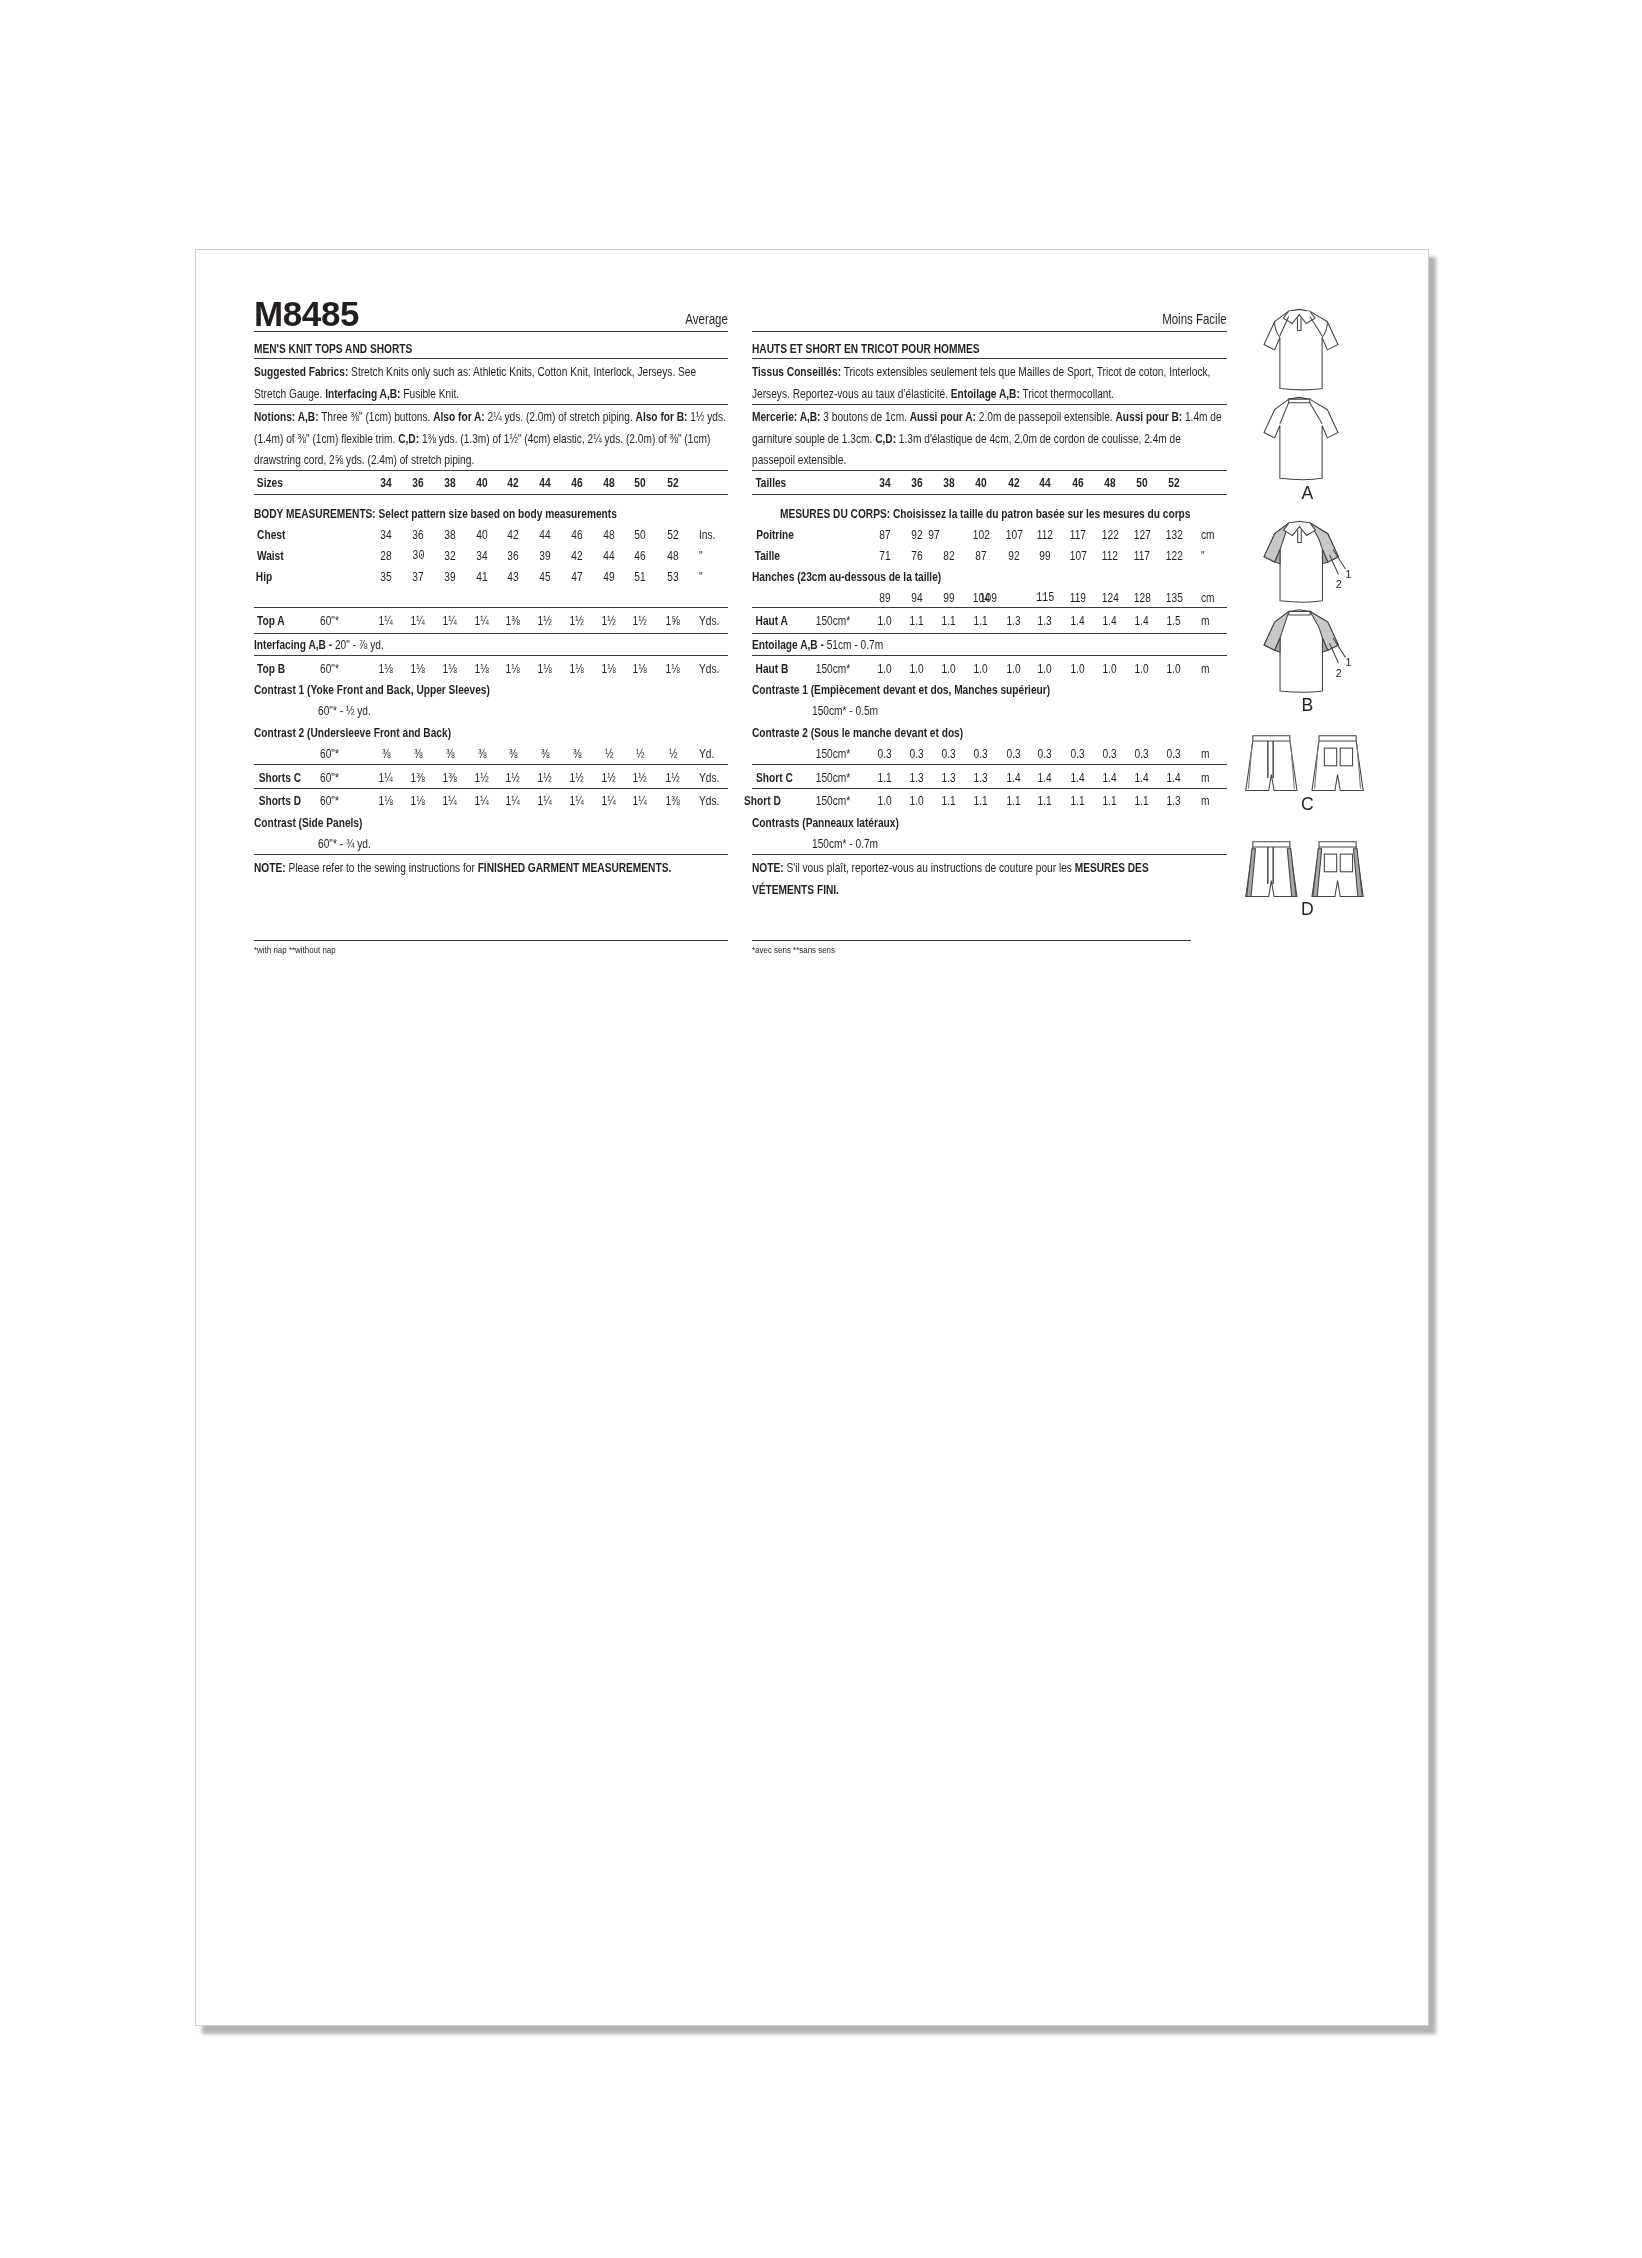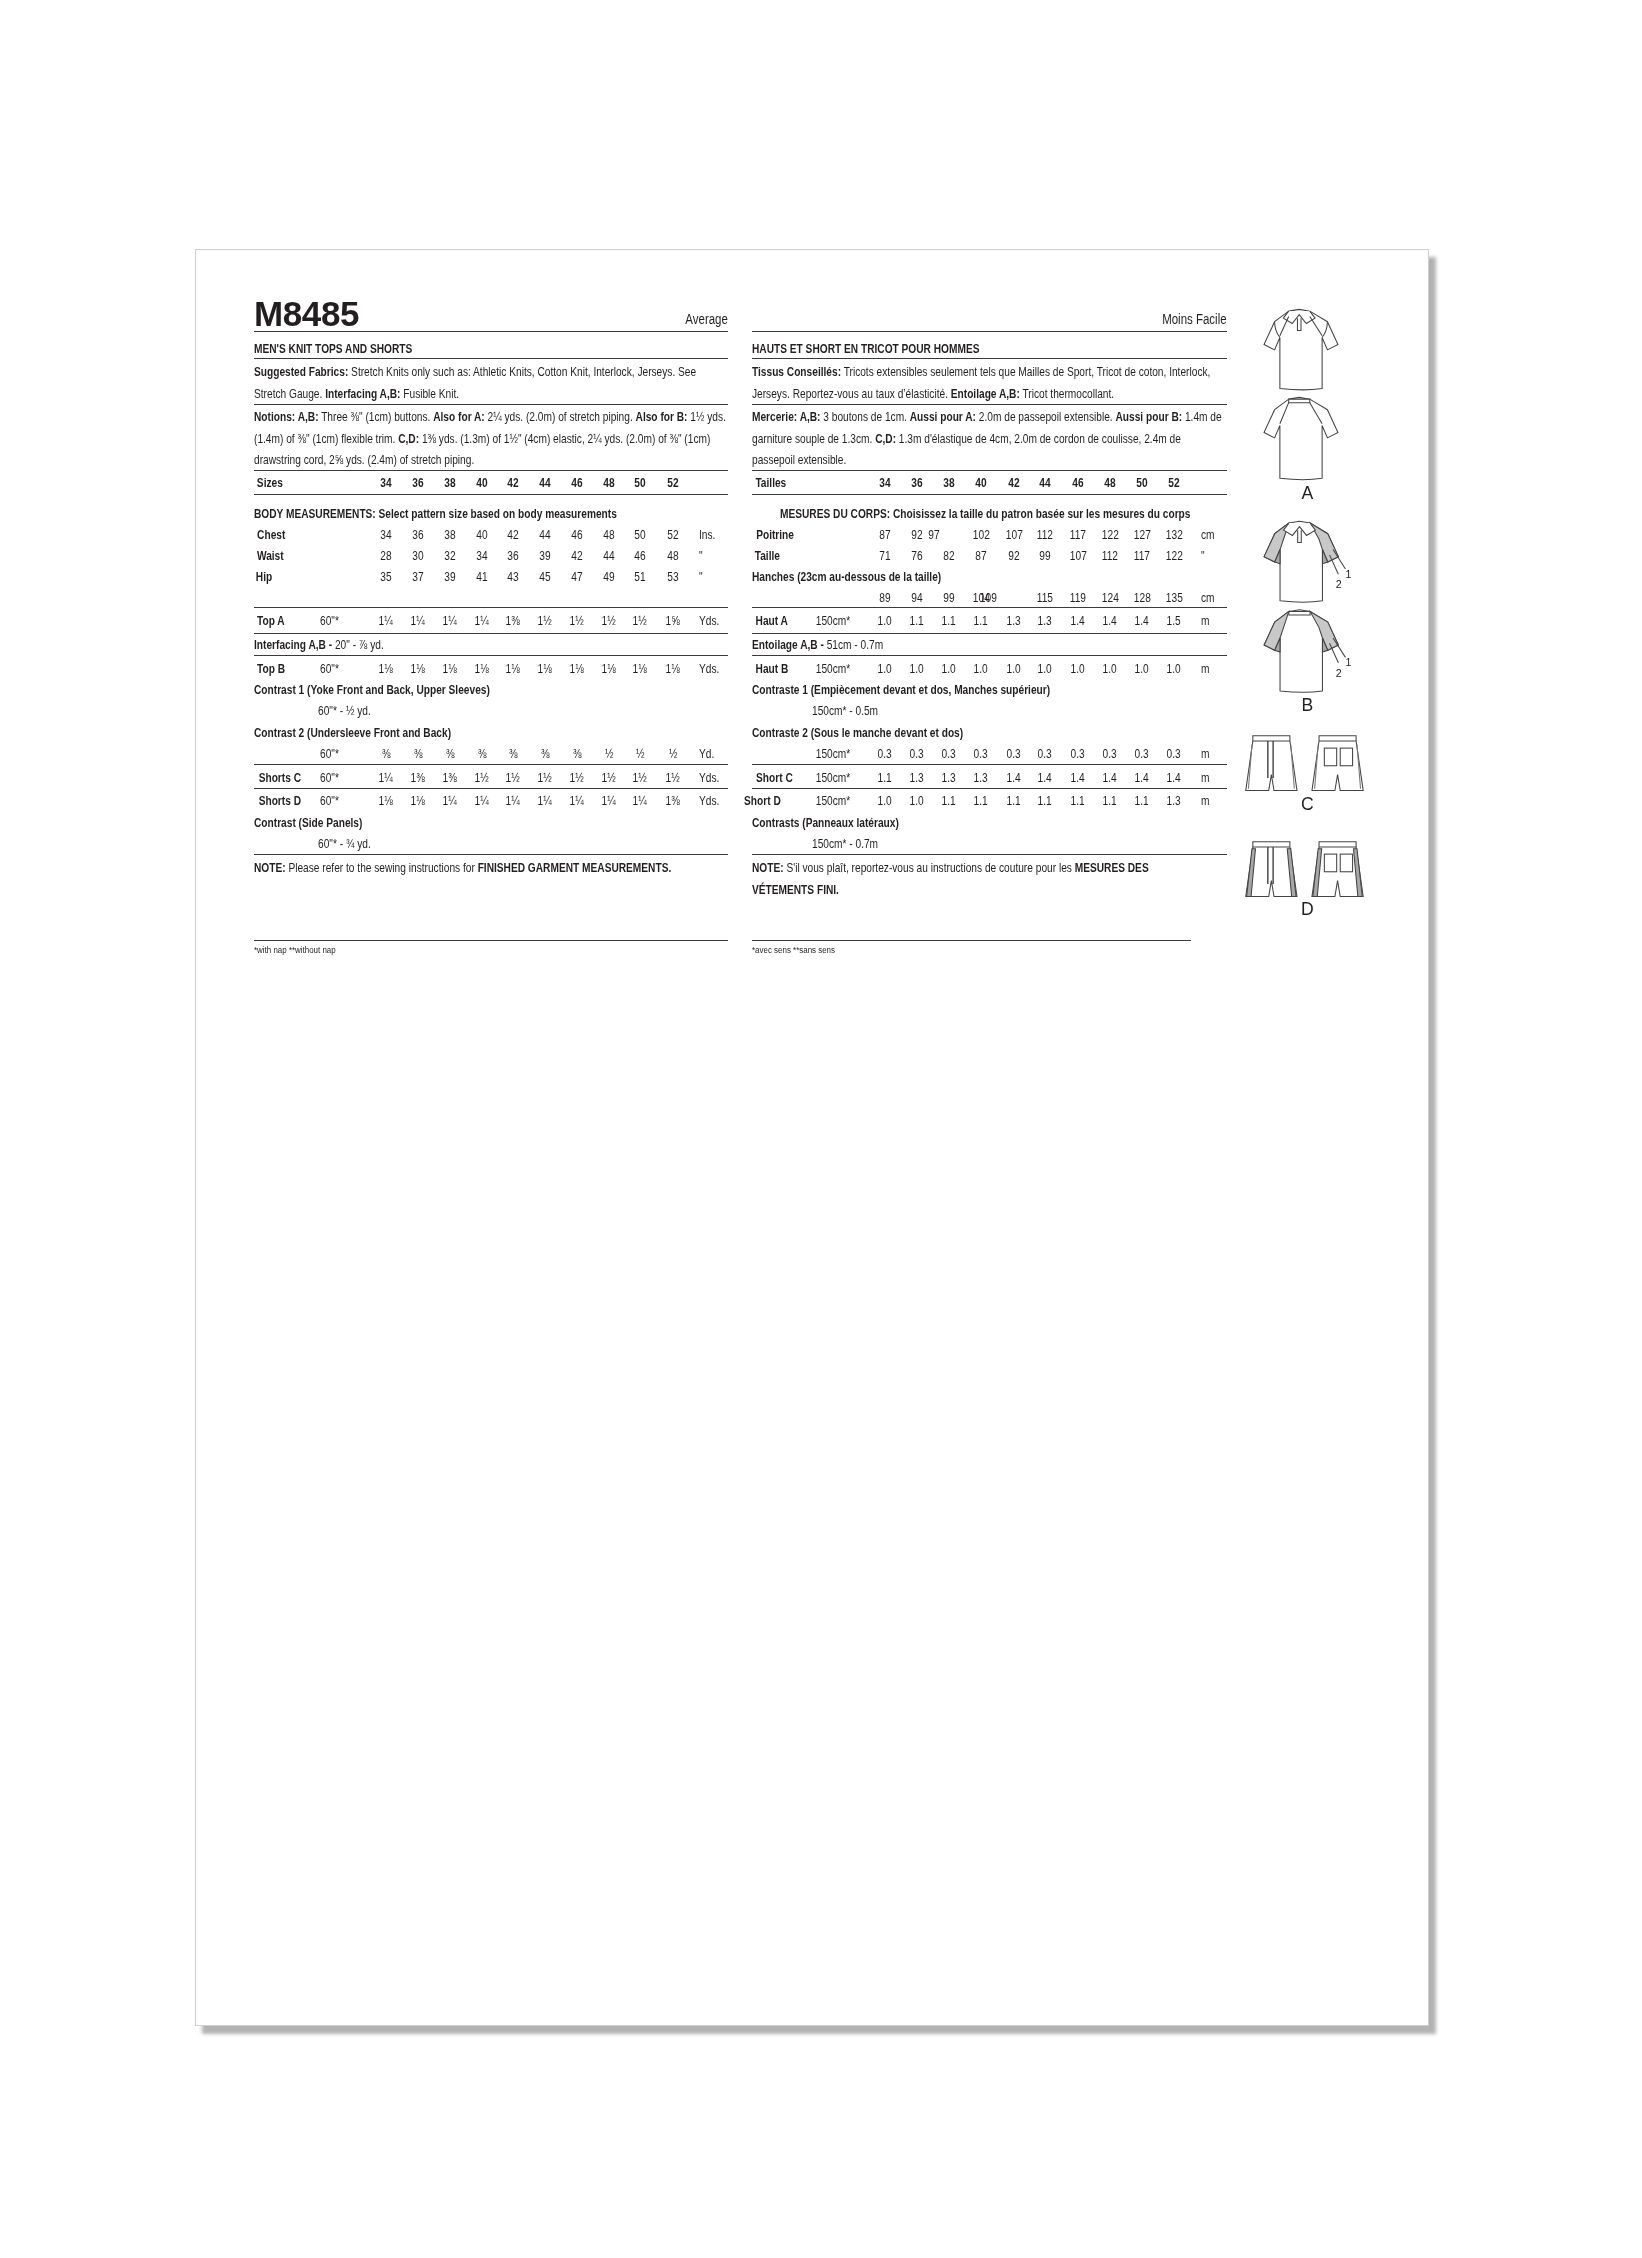--- a/index.html
+++ b/index.html
@@ -70,21 +70,21 @@
       <div class="cell" style="left:545px;"><span class="cond">44</span></div>
       <div class="cell" style="left:577px;"><span class="cond">46</span></div>
       <div class="cell" style="left:609px;"><span class="cond">48</span></div>
       <div class="cell" style="left:640px;"><span class="cond">50</span></div>
       <div class="cell" style="left:673px;"><span class="cond">52</span></div>
       <div class="unit" style="left:699px;"><span class="cond">Ins.</span></div>
     </div>
     <div class="row" style="left:0px;top:546px;width:1643px;">
       <div class="lbl" style="left:254px;"><span class="cond b">Waist</span></div>
       <div class="cell" style="left:386px;"><span class="cond">28</span></div>
-      <div class="cell" style="left:418px;"><span class="cond">30</span></div>
+      <div class="cell" style="left:418px;font-family:Liberation Mono, monospace;"><span class="cond">30</span></div>
       <div class="cell" style="left:450px;"><span class="cond">32</span></div>
       <div class="cell" style="left:482px;"><span class="cond">34</span></div>
       <div class="cell" style="left:513px;"><span class="cond">36</span></div>
       <div class="cell" style="left:545px;"><span class="cond">39</span></div>
       <div class="cell" style="left:577px;"><span class="cond">42</span></div>
       <div class="cell" style="left:609px;"><span class="cond">44</span></div>
       <div class="cell" style="left:640px;"><span class="cond">46</span></div>
       <div class="cell" style="left:673px;"><span class="cond">48</span></div>
       <div class="unit" style="left:699px;"><span class="cond">"</span></div>
     </div>
@@ -243,21 +243,21 @@
       <div class="cell" style="left:1174px;"><span class="cond">122</span></div>
       <div class="unit" style="left:1201px;"><span class="cond">"</span></div>
     </div>
     <div class="row" style="left:752px;top:567px;"><span class="cond b">Hanches (23cm au-dessous de la taille)</span></div>
     <div class="row" style="left:0px;top:588px;width:1643px;">
       <div class="cell" style="left:885px;"><span class="cond">89</span></div>
       <div class="cell" style="left:917px;"><span class="cond">94</span></div>
       <div class="cell" style="left:949px;"><span class="cond">99</span></div>
       <div class="cell" style="left:981px;"><span class="cond">104</span></div>
       <div class="cell" style="left:988px;"><span class="cond">109</span></div>
-      <div class="cell" style="left:1045px;"><span class="cond">115</span></div>
+      <div class="cell" style="left:1045px;font-family:Liberation Mono, monospace;"><span class="cond">115</span></div>
       <div class="cell" style="left:1078px;"><span class="cond">119</span></div>
       <div class="cell" style="left:1110px;"><span class="cond">124</span></div>
       <div class="cell" style="left:1142px;"><span class="cond">128</span></div>
       <div class="cell" style="left:1174px;"><span class="cond">135</span></div>
       <div class="unit" style="left:1201px;"><span class="cond">cm</span></div>
     </div>
     <div class="rule" style="left:752px;top:607px;width:475px;"></div>
     <div class="row" style="left:0px;top:611px;width:1643px;">
       <div class="lbl" style="left:752px;"><span class="cond b">Haut A</span></div>
       <div class="lbl" style="left:812px;"><span class="cond">150cm*</span></div>

